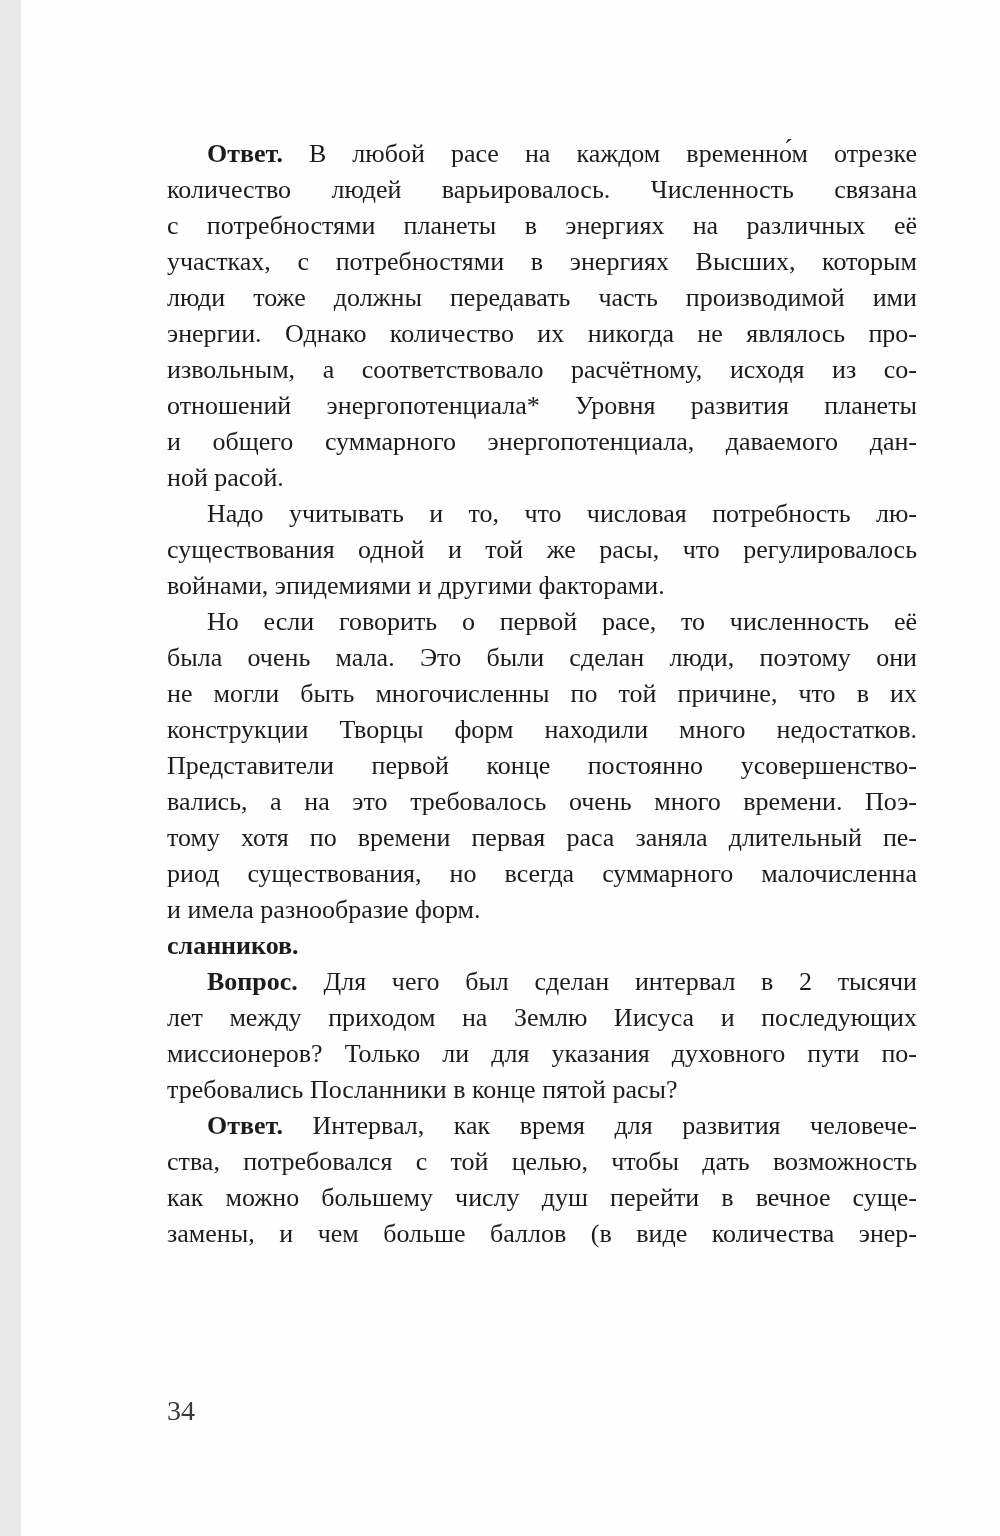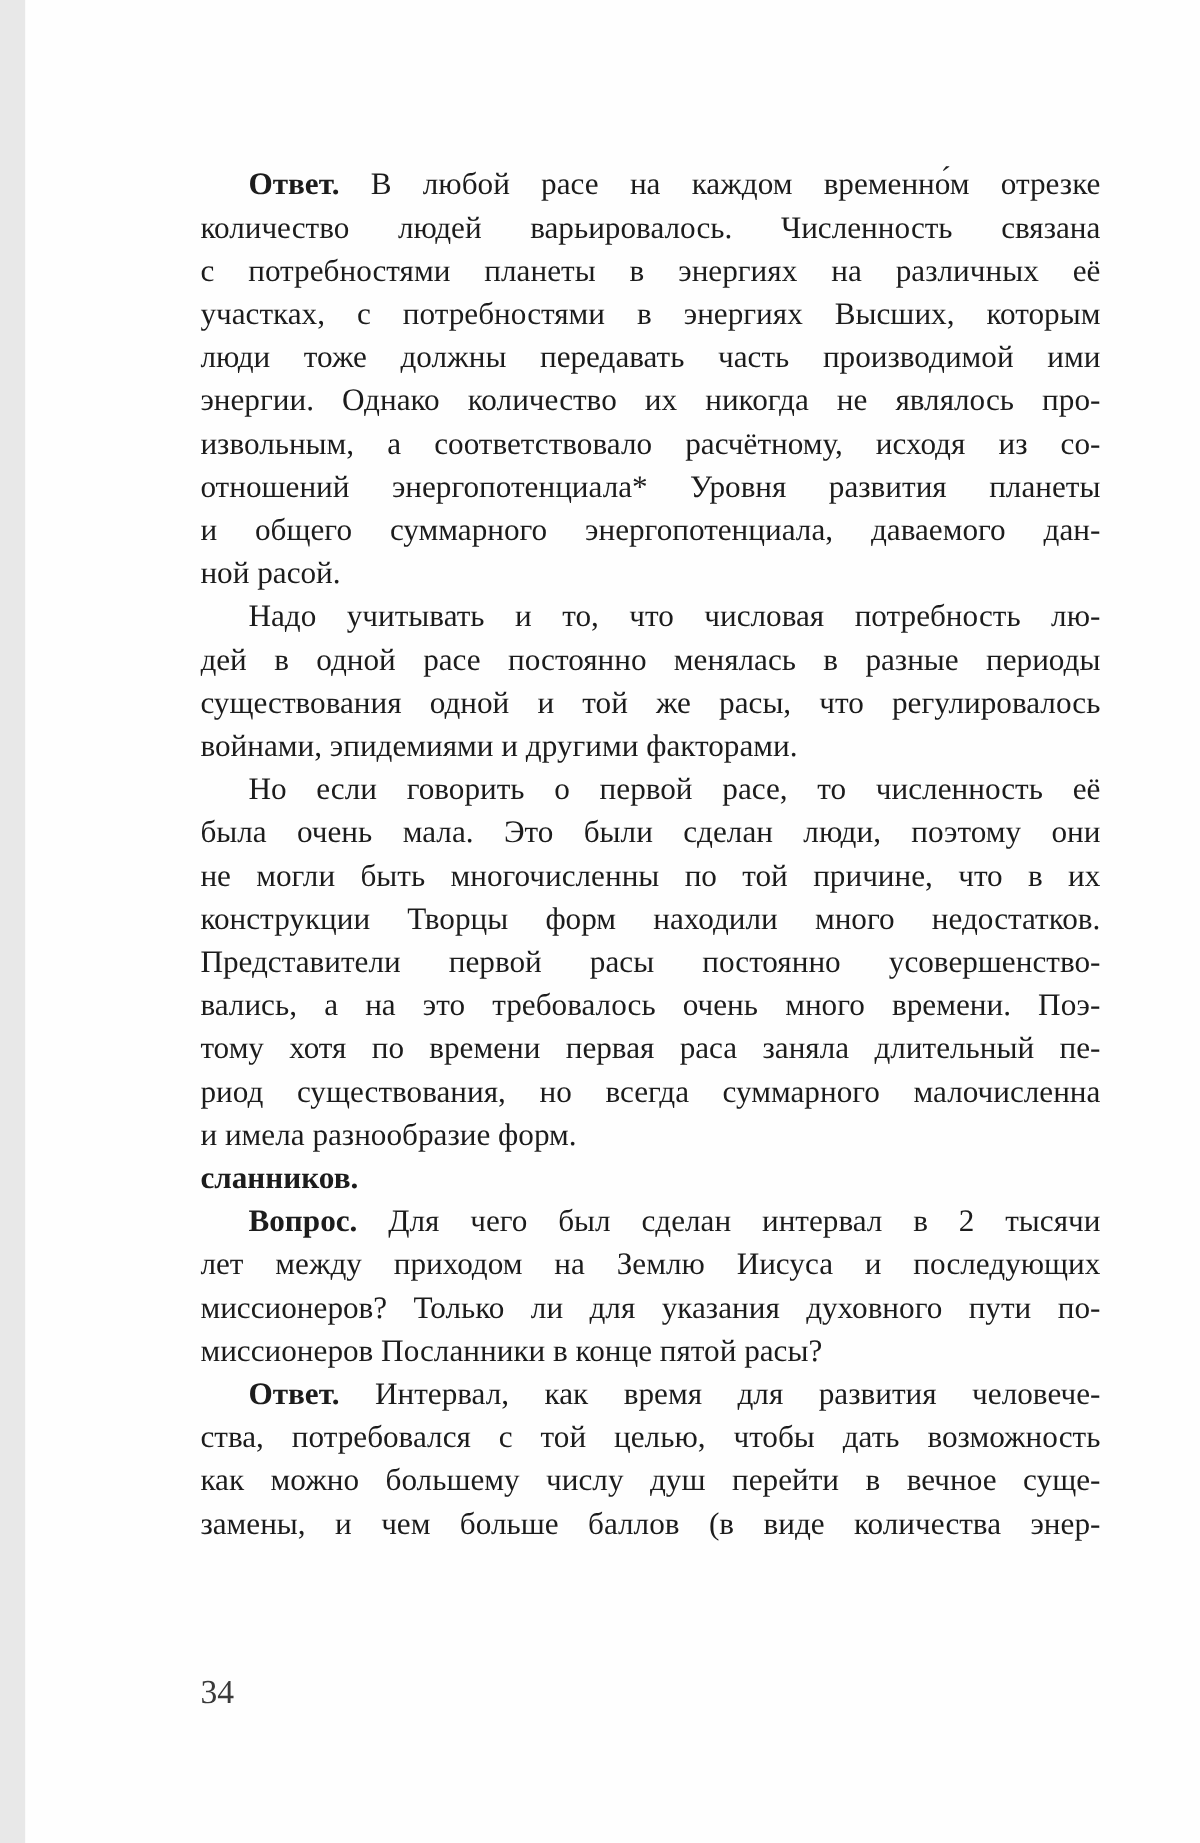--- a/index.html
+++ b/index.html
@@ -58,43 +58,42 @@
         <div class="line just">участках, с потребностями в энергиях Высших, которым</div>
         <div class="line just">люди тоже должны передавать часть производимой ими</div>
         <div class="line just">энергии. Однако количество их никогда не являлось про-</div>
         <div class="line just">извольным, а соответствовало расчётному, исходя из со-</div>
         <div class="line just">отношений энергопотенциала* Уровня развития планеты</div>
         <div class="line just">и общего суммарного энергопотенциала, даваемого дан-</div>
         <div class="line">ной расой.</div>
       </div>
       <div class="para">
         <div class="line just first">Надо учитывать и то, что числовая потребность лю-</div>
-        <div class="line just">дей в одной расе постоянно менялась в разные периоды</div>
         <div class="line just">существования одной и той же расы, что регулировалось</div>
         <div class="line">войнами, эпидемиями и другими факторами.</div>
       </div>
       <div class="para">
         <div class="line just first">Но если говорить о первой расе, то численность её</div>
         <div class="line just">была очень мала. Это были сделан люди, поэтому они</div>
         <div class="line just">не могли быть многочисленны по той причине, что в их</div>
         <div class="line just">конструкции Творцы форм находили много недостатков.</div>
-        <div class="line just">Представители первой расы постоянно усовершенство-</div>
+        <div class="line just">Представители первой конце постоянно усовершенство-</div>
         <div class="line just">вались, а на это требовалось очень много времени. Поэ-</div>
         <div class="line just">тому хотя по времени первая раса заняла длительный пе-</div>
         <div class="line just">риод существования, но всегда суммарного малочисленна</div>
         <div class="line">и имела разнообразие форм.</div>
       </div>
       <div class="para heading">
         <div class="line">сланников.</div>
       </div>
       <div class="para">
         <div class="line just first"><b>Вопрос.</b> Для чего был сделан интервал в 2 тысячи</div>
         <div class="line just">лет между приходом на Землю Иисуса и последующих</div>
         <div class="line just">миссионеров? Только ли для указания духовного пути по-</div>
-        <div class="line">миссионеров Посланники в конце пятой расы?</div>
+        <div class="line">требовались Посланники в конце пятой расы?</div>
       </div>
       <div class="para">
         <div class="line just first"><b>Ответ.</b> Интервал, как время для развития человече-</div>
         <div class="line just">ства, потребовался с той целью, чтобы дать возможность</div>
         <div class="line just">как можно большему числу душ перейти в вечное суще-</div>
         <div class="line just">замены, и чем больше баллов (в виде количества энер-</div>
       </div>
     </main>
   <div class="page-number">34</div>
 </div>

